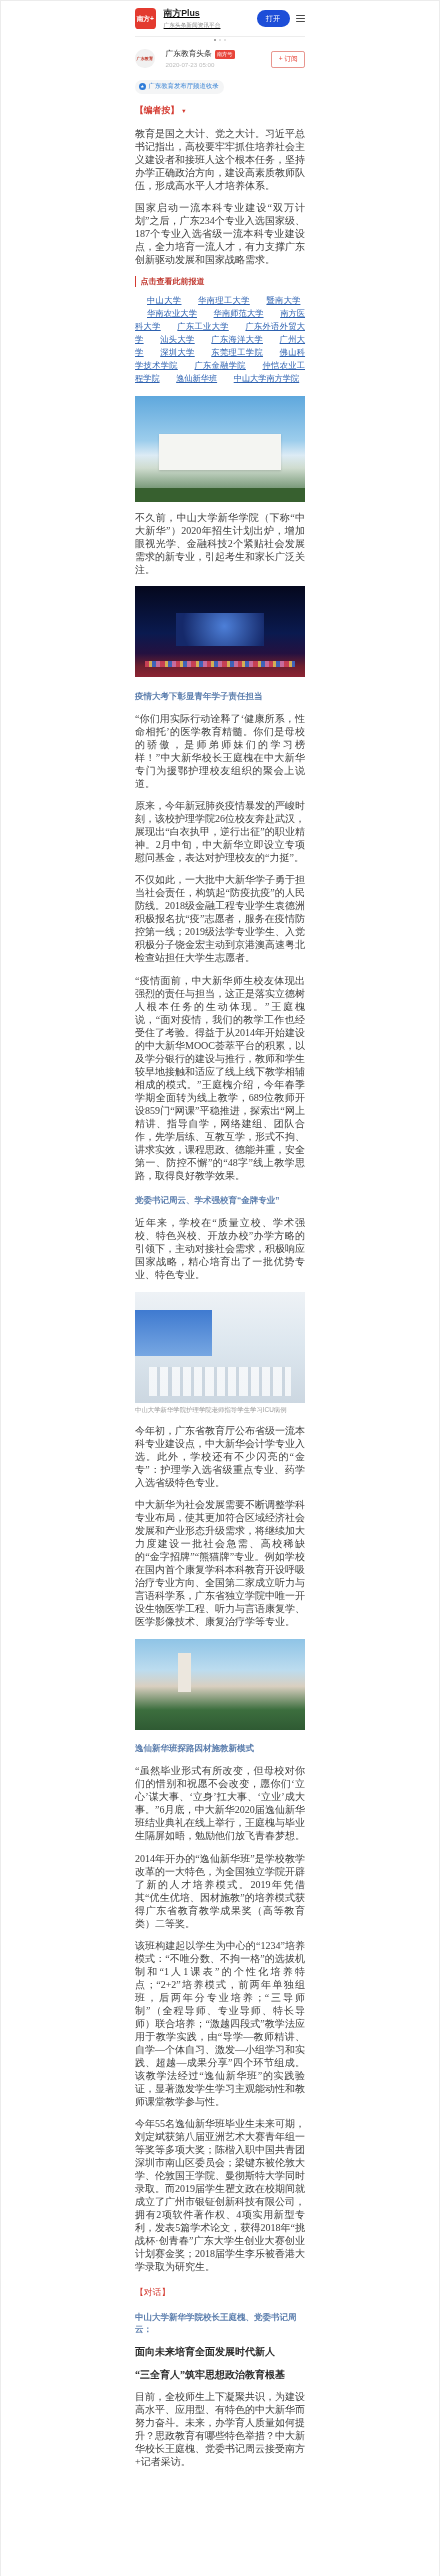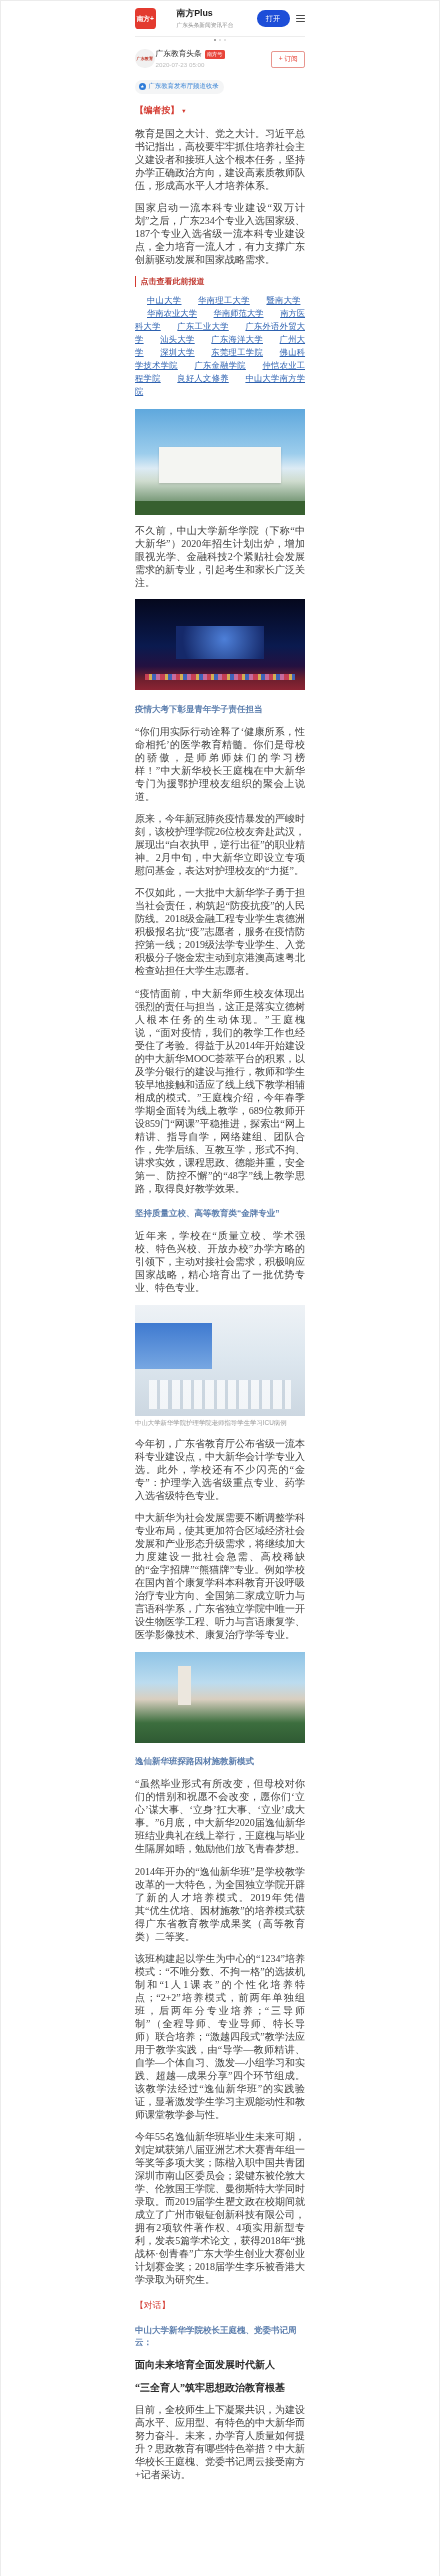--- a/index.html
+++ b/index.html
@@ -8,40 +8,40 @@
   .page { width:440px; height:4071px; margin:0 auto; background:#fff; position:relative;
           border:0.5px solid #ececec; overflow:hidden; }
   .col { width:170px; margin:0 auto; }
 
   
   .app-header { padding-top:6.7px; }
   .app-header-row { display:flex; align-items:center; }
   .app-logo { width:20.6px; height:20.6px; background:#e33a2f; border-radius:3.6px; color:#fff;
               display:flex; align-items:center; justify-content:center; font-weight:bold;
               font-size:6.7px; line-height:1.05; text-align:center; flex:0 0 auto; }
-  .app-titles { margin-left:21px; flex:1 1 auto; }
+  .app-titles { margin-left:8px; flex:1 1 auto;text-decoration:underline; }
   .app-name { font-size:8.8px; font-weight:bold; color:#1f1f1f; }
   .app-tagline { font-size:5.7px; color:#8a8a8a; margin-top:2.1px; }
   .open-btn { background:#1d4ed8; color:#fff; font-size:7.2px; border:none; border-radius:8.2px;
               padding:3.6px 9.3px; margin-right:6.2px; cursor:pointer; }
   .menu-icon { width:9.3px; display:flex; flex-direction:column; gap:2.1px; cursor:pointer; }
   .menu-icon i { display:block; height:1px; background:#4a4a4a; border-radius:0.5px; }
   .header-divider { border-bottom:0.5px solid #ededed; margin-top:6.2px; }
   .page-dots { display:flex; gap:3.1px; justify-content:center; margin-top:2.1px; }
   .page-dots i { width:2.1px; height:2.1px; border-radius:50%; background:#d9d9d9; }
   .page-dots i:first-child { background:#8a8a8a; }
 
   
   .article-title { font-size:10.3px; font-weight:bold; color:#1b1b1b; line-height:16.5px;
                    margin-top:7.2px; letter-spacing:0.3px; }
   .author-row { display:flex; align-items:center; margin-top:7.7px; position:relative; }
   .author-avatar { width:19.6px; height:19.6px; border-radius:50%; background:#f1f1f1; flex:0 0 auto;
                    display:flex; align-items:center; justify-content:center; font-size:4.1px;
                    color:#c0392b; font-weight:bold; }
-  .author-meta { margin-left:1px; }
+  .author-meta { margin-left:11px; }
   .author-name-line { display:flex; align-items:center; gap:3.1px; }
   .author-name { font-size:7.7px; color:#2e2e2e; }
   .author-badge { background:#e8453a; color:#fff; font-size:5.2px; border-radius:1.5px; padding:1px 2.1px; }
   .pub-date { font-size:6.2px; color:#bdbdbd; margin-top:2.1px; }
   .subscribe-btn { position:absolute; right:0; top:2.1px; background:#fff; color:#e8453a;
                    border:0.5px solid #e8958e; border-radius:2.1px; font-size:6.7px; padding:3.1px 6.2px; cursor:pointer; }
   .channel-pill { display:inline-flex; align-items:center; gap:2.6px; background:#f4f5f6;
                   border-radius:7.2px; padding:2.6px 5.7px 2.6px 3.6px; margin-top:11.3px; cursor:pointer; }
   .channel-icon { width:7.2px; height:7.2px; border-radius:50%; background:#2f7cd8; color:#fff;
                   font-size:4.6px; display:flex; align-items:center; justify-content:center; }
@@ -125,30 +125,30 @@
       <span class="channel-icon">★</span>
       <span class="channel-text">广东教育发布厅频道收录</span>
     </div>
 
     
     <div class="article-body">
         <div class="ednote"><span>【编者按】</span><span class="arrow">▼</span></div>
         <p class="body-p">教育是国之大计、党之大计。习近平总书记指出，高校要牢牢抓住培养社会主义建设者和接班人这个根本任务，坚持办学正确政治方向，建设高素质教师队伍，形成高水平人才培养体系。</p>
         <p class="body-p">国家启动一流本科专业建设“双万计划”之后，广东234个专业入选国家级、187个专业入选省级一流本科专业建设点，全力培育一流人才，有力支撑广东创新驱动发展和国家战略需求。</p>
         <div class="prev-report">点击查看此前报道</div>
-        <div class="links-block"><a>中山大学</a><a>华南理工大学</a><a>暨南大学</a><a>华南农业大学</a><a>华南师范大学</a><a>南方医科大学</a><a>广东工业大学</a><a>广东外语外贸大学</a><a>汕头大学</a><a>广东海洋大学</a><a>广州大学</a><a>深圳大学</a><a>东莞理工学院</a><a>佛山科学技术学院</a><a>广东金融学院</a><a>仲恺农业工程学院</a><a>良好人文修养</a><a>中山大学南方学院</a></div>
+        <div class="links-block"><a>中山大学</a><a>华南理工大学</a><a>暨南大学</a><a>华南农业大学</a><a>华南师范大学</a><a>南方医科大学</a><a>广东工业大学</a><a>广东外语外贸大学</a><a>汕头大学</a><a>广东海洋大学</a><a>广州大学</a><a>深圳大学</a><a>东莞理工学院</a><a>佛山科学技术学院</a><a>广东金融学院</a><a>仲恺农业工程学院</a><a>逸仙新华班</a><a>中山大学南方学院</a></div>
         <div class="photo ph-gate" style="height: 106px;"></div>
         <p class="body-p">不久前，中山大学新华学院（下称“中大新华”）2020年招生计划出炉，增加眼视光学、金融科技2个紧贴社会发展需求的新专业，引起考生和家长广泛关注。</p>
         <div class="photo ph-stage" style="height: 91px;"></div>
         <h3 class="h-blue">疫情大考下彰显青年学子责任担当</h3>
         <p class="body-p">“你们用实际行动诠释了‘健康所系，性命相托’的医学教育精髓。你们是母校的骄傲，是师弟师妹们的学习榜样！”中大新华校长王庭槐在中大新华专门为援鄂护理校友组织的聚会上说道。</p>
         <p class="body-p">原来，今年新冠肺炎疫情暴发的严峻时刻，该校护理学院26位校友奔赴武汉，展现出“白衣执甲，逆行出征”的职业精神。2月中旬，中大新华立即设立专项慰问基金，表达对护理校友的“力挺”。</p>
         <p class="body-p">不仅如此，一大批中大新华学子勇于担当社会责任，构筑起“防疫抗疫”的人民防线。2018级金融工程专业学生袁德洲积极报名抗“疫”志愿者，服务在疫情防控第一线；2019级法学专业学生、入党积极分子饶金宏主动到京港澳高速粤北检查站担任大学生志愿者。</p>
         <p class="body-p">“疫情面前，中大新华师生校友体现出强烈的责任与担当，这正是落实立德树人根本任务的生动体现。”王庭槐说，“面对疫情，我们的教学工作也经受住了考验。得益于从2014年开始建设的中大新华MOOC荟萃平台的积累，以及学分银行的建设与推行，教师和学生较早地接触和适应了线上线下教学相辅相成的模式。”王庭槐介绍，今年春季学期全面转为线上教学，689位教师开设859门“网课”平稳推进，探索出“网上精讲、指导自学，网络建组、团队合作，先学后练、互教互学，形式不拘、讲求实效，课程思政、德能并重，安全第一、防控不懈”的“48字”线上教学思路，取得良好教学效果。</p>
-        <h3 class="h-blue">坚持质量立校、高等教育类“金牌专业”</h3>
+        <h3 class="h-blue">党委书记周云、学术强校育“金牌专业”</h3>
         <p class="body-p">近年来，学校在“质量立校、学术强校、特色兴校、开放办校”办学方略的引领下，主动对接社会需求，积极响应国家战略，精心培育出了一批优势专业、特色专业。</p>
         <div class="photo ph-icu" style="height: 111px;"></div>
         <div class="photo-cap">中山大学新华学院护理学院老师指导学生学习ICU病例</div>
         <p class="body-p">今年初，广东省教育厅公布省级一流本科专业建设点，中大新华会计学专业入选。此外，学校还有不少闪亮的“金专”：护理学入选省级重点专业、药学入选省级特色专业。</p>
         <p class="body-p">中大新华为社会发展需要不断调整学科专业布局，使其更加符合区域经济社会发展和产业形态升级需求，将继续加大力度建设一批社会急需、高校稀缺的“金字招牌”“熊猫牌”专业。例如学校在国内首个康复学科本科教育开设呼吸治疗专业方向、全国第二家成立听力与言语科学系，广东省独立学院中唯一开设生物医学工程、听力与言语康复学、医学影像技术、康复治疗学等专业。</p>
         <div class="photo ph-campus" style="height: 91px;"></div>
         <h3 class="h-blue">逸仙新华班探路因材施教新模式</h3>
         <p class="body-p">“虽然毕业形式有所改变，但母校对你们的惜别和祝愿不会改变，愿你们‘立心’谋大事、‘立身’扛大事、‘立业’成大事。”6月底，中大新华2020届逸仙新华班结业典礼在线上举行，王庭槐与毕业生隔屏如晤，勉励他们放飞青春梦想。</p>
         <p class="body-p">2014年开办的“逸仙新华班”是学校教学改革的一大特色，为全国独立学院开辟了新的人才培养模式。2019年凭借其“优生优培、因材施教”的培养模式获得广东省教育教学成果奖（高等教育类）二等奖。</p>
         <p class="body-p">该班构建起以学生为中心的“1234”培养模式：“不唯分数、不拘一格”的选拔机制和“1人1课表”的个性化培养特点；“2+2”培养模式，前两年单独组班，后两年分专业培养；“三导师制”（全程导师、专业导师、特长导师）联合培养；“激越四段式”教学法应用于教学实践，由“导学—教师精讲、自学—个体自习、激发—小组学习和实践、超越—成果分享”四个环节组成。该教学法经过“逸仙新华班”的实践验证，显著激发学生学习主观能动性和教师课堂教学参与性。</p>

